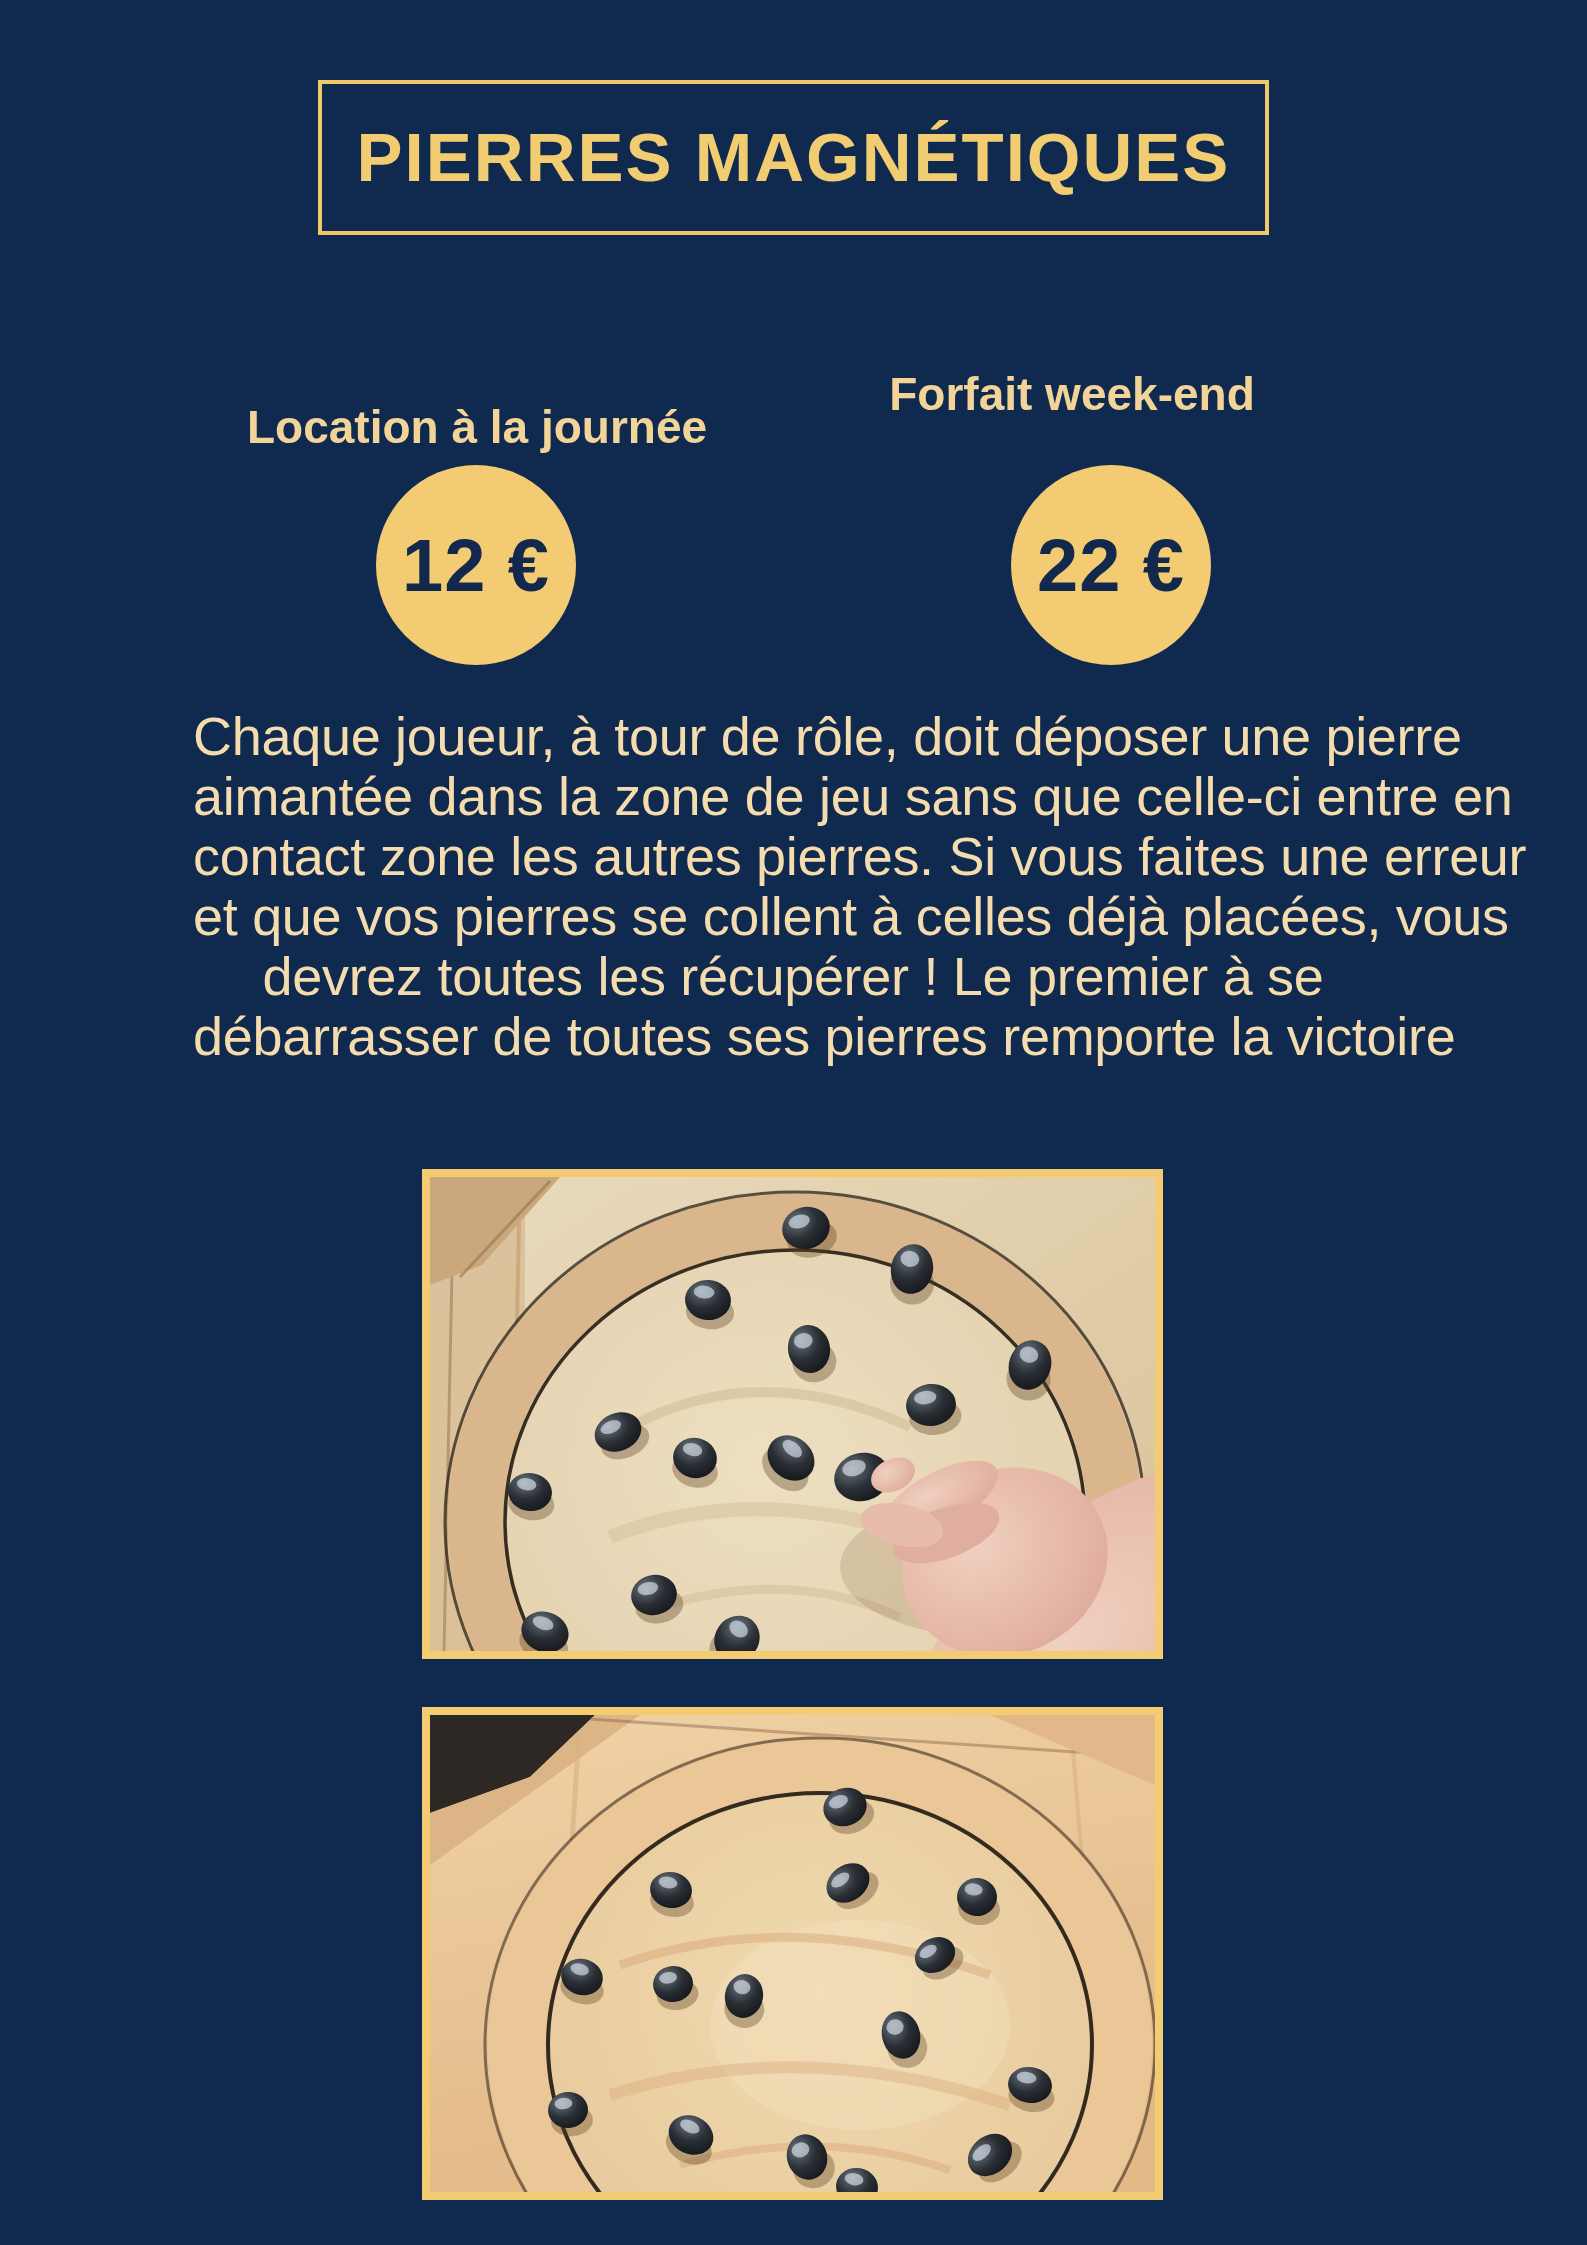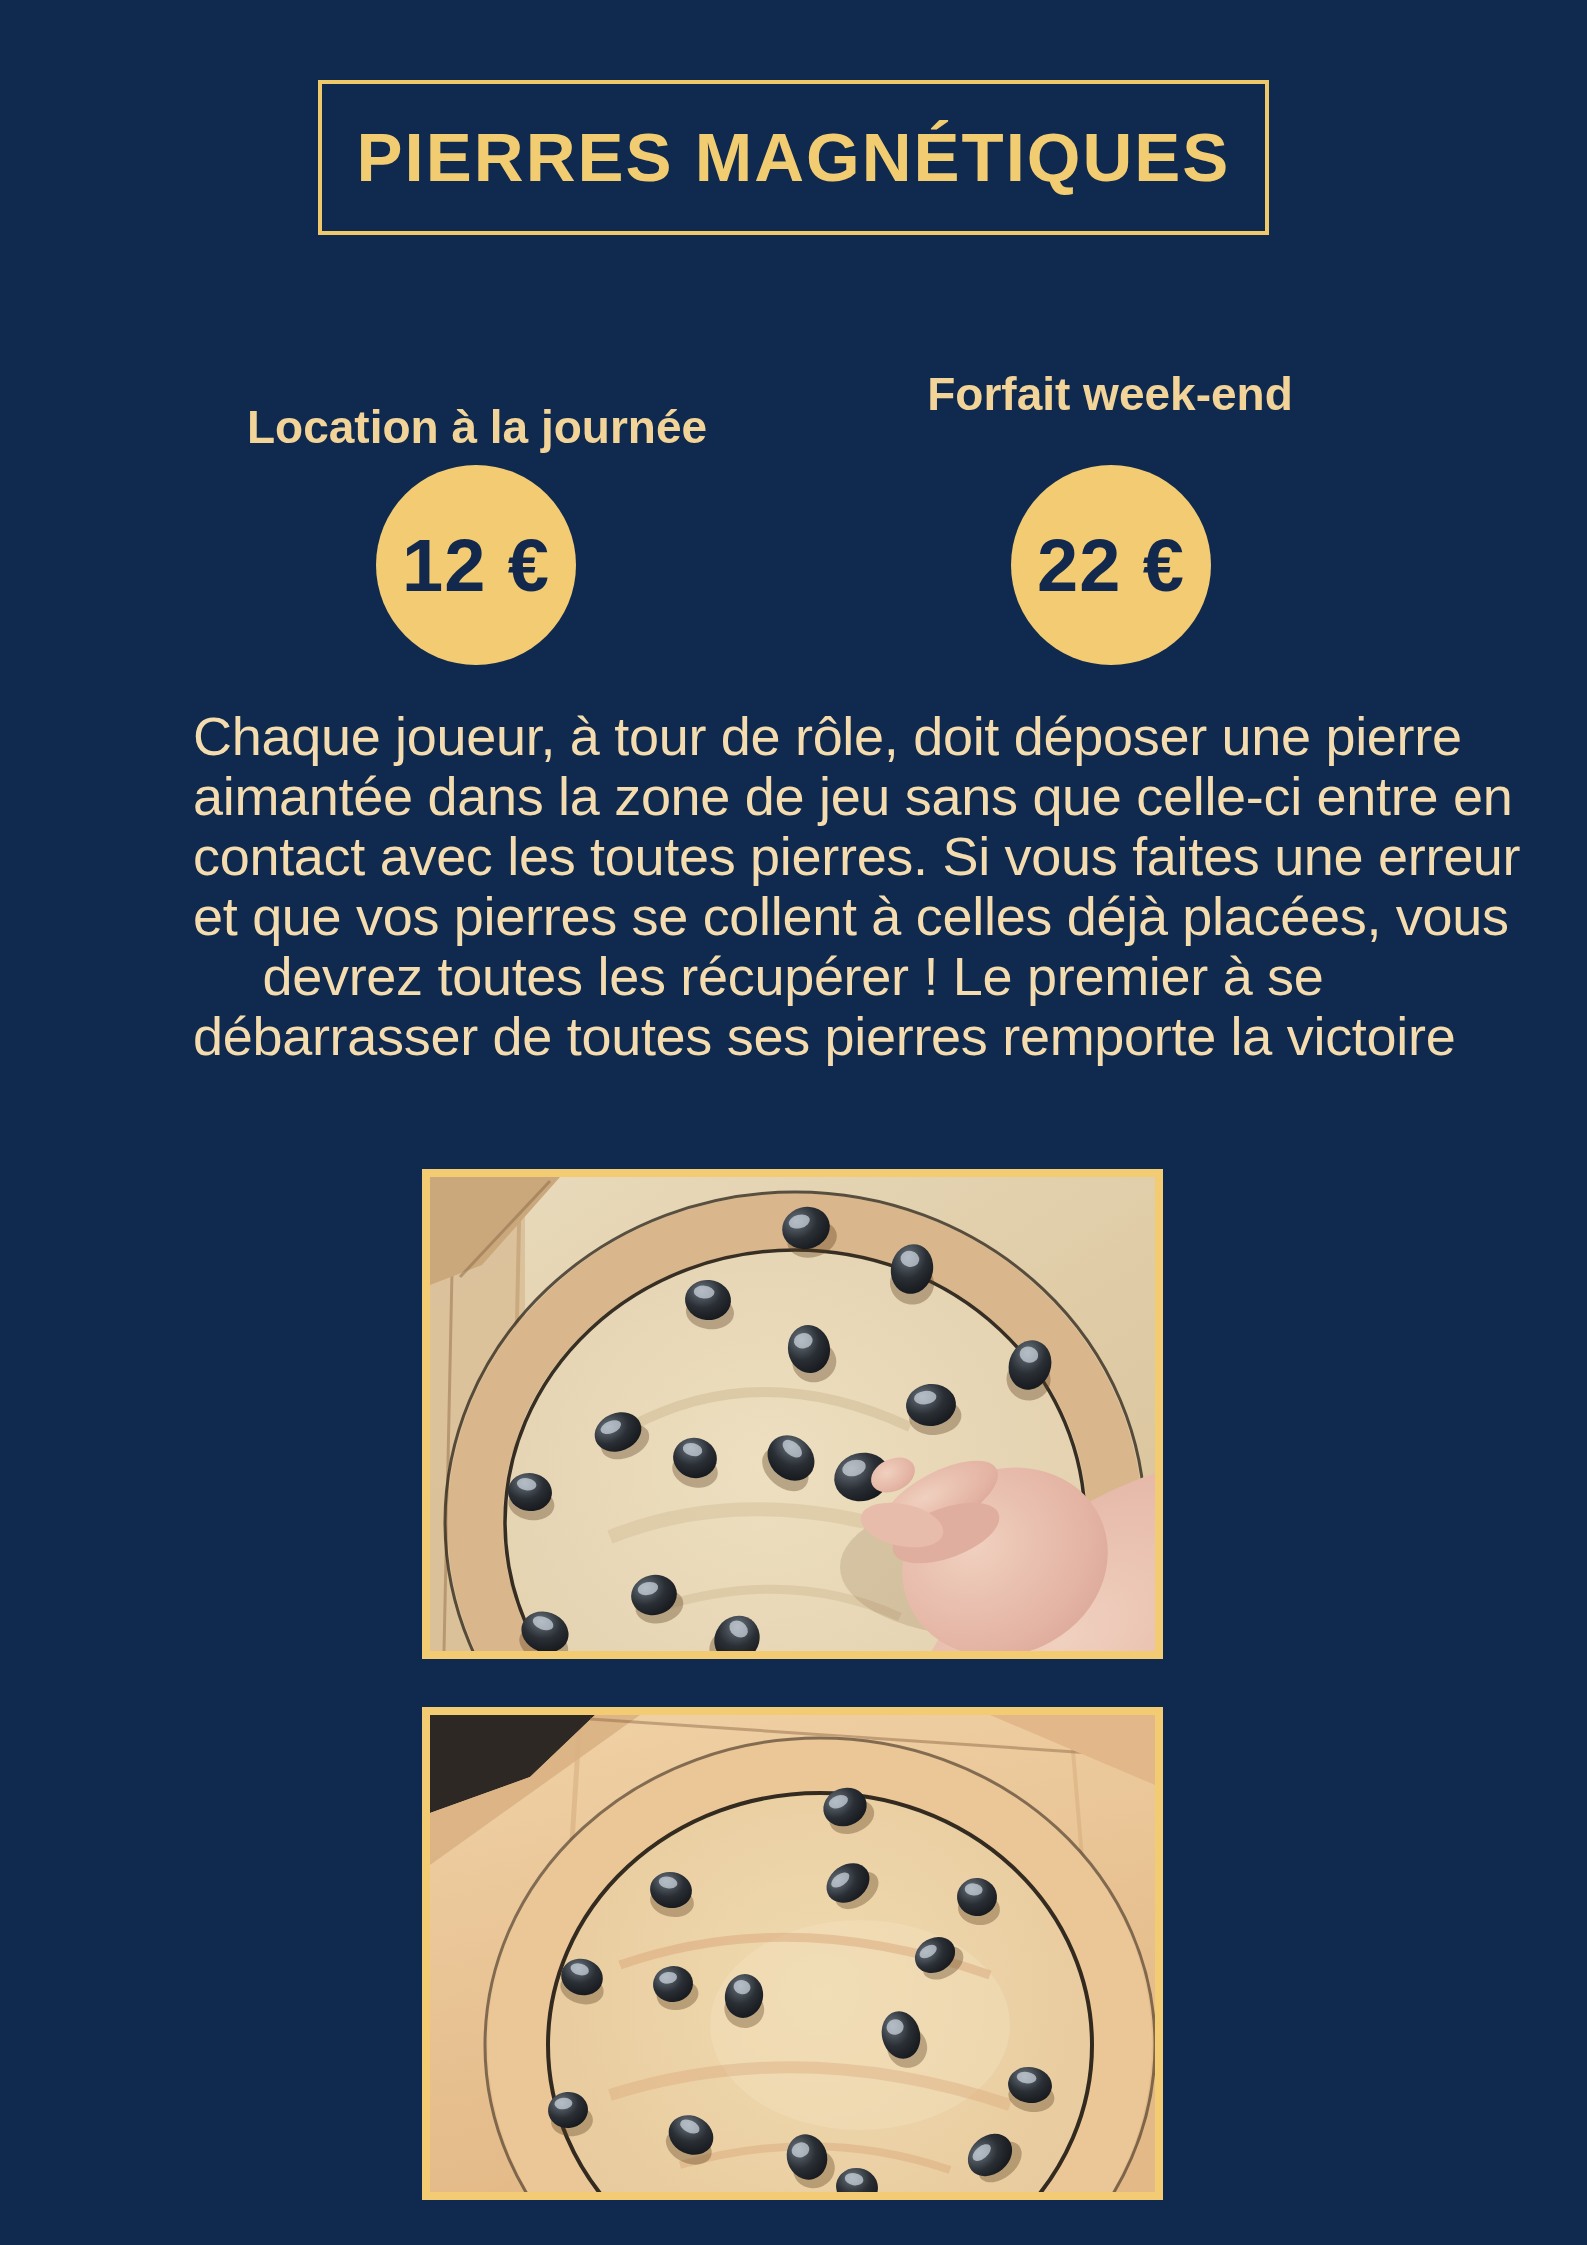--- a/index.html
+++ b/index.html
@@ -22,21 +22,21 @@
     color:var(--title_gold,#F2CC71);
     white-space:nowrap;
   }
   .rate-label{
     position:absolute;top:366px;height:56px;line-height:56px;
     font-size:46px;font-weight:bold;text-align:center;
     color:var(--heading_cream,#F3D498);
     white-space:nowrap;
   }
   .label-day{left:157px;width:640px;margin-top:33px;}
-  .label-weekend{left:798px;width:624px;}
+  .label-weekend{left:760px;width:624px;}
   .price-circle{
     position:absolute;top:465px;width:200px;height:200px;border-radius:50%;
     background:var(--gold,#F2CB73);
     display:flex;align-items:center;justify-content:center;
   }
   .circle-day{left:376px;}
   .circle-weekend{left:1011px;}
   .price{
     font-size:74px;font-weight:bold;letter-spacing:1px;
     color:var(--price_navy,#12294D);
@@ -73,21 +73,21 @@
   <div class="price-circle circle-day">
     <span class="price">12 €</span>
   </div>
   <div class="price-circle circle-weekend">
     <span class="price">22 €</span>
   </div>
 
   <div class="rules">
     <div class="rules-line">Chaque joueur, à tour de rôle, doit déposer une pierre</div>
     <div class="rules-line">aimantée dans la zone de jeu sans que celle-ci entre en</div>
-    <div class="rules-line">contact avec les toutes pierres. Si vous faites une erreur</div>
+    <div class="rules-line">contact zone les autres pierres. Si vous faites une erreur</div>
     <div class="rules-line">et que vos pierres se collent à celles déjà placées, vous</div>
     <div class="rules-line">devrez toutes les récupérer ! Le premier à se</div>
     <div class="rules-line">débarrasser de toutes ses pierres remporte la victoire</div>
   </div>
 
   <figure class="photo photo-top">
     <svg width="725" height="474" viewBox="0 0 725 474" role="img" aria-label="Main d'enfant déposant une pierre aimantée sur le plateau de jeu circulaire en bois">
       <defs>
         <linearGradient id="g-wood1" x1="0" y1="0" x2="1" y2="1">
           <stop offset="0" stop-color="#E9DBBD"></stop>

